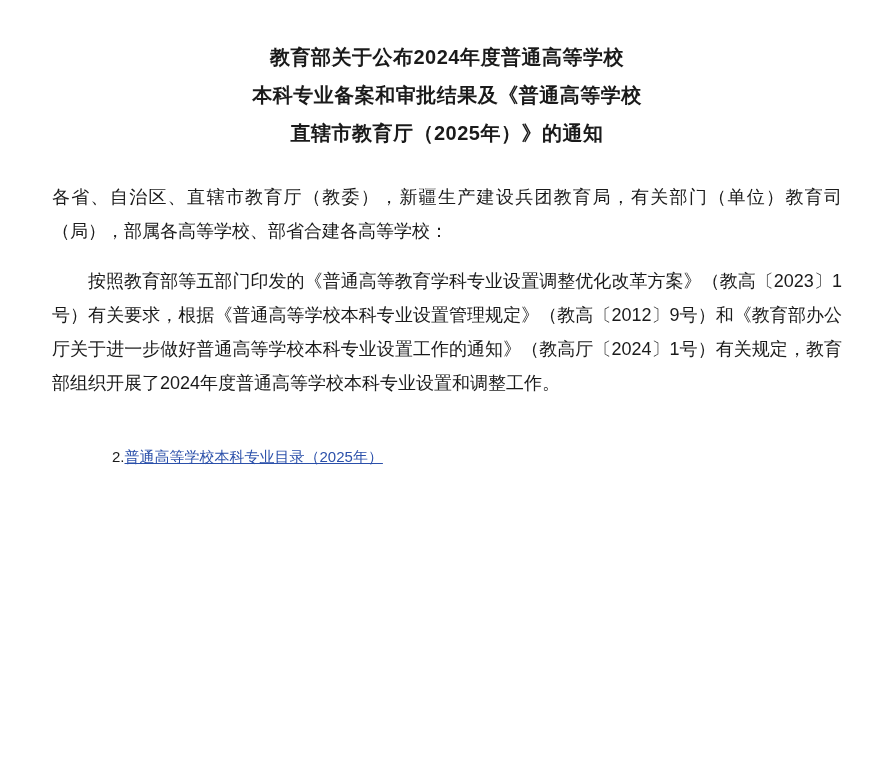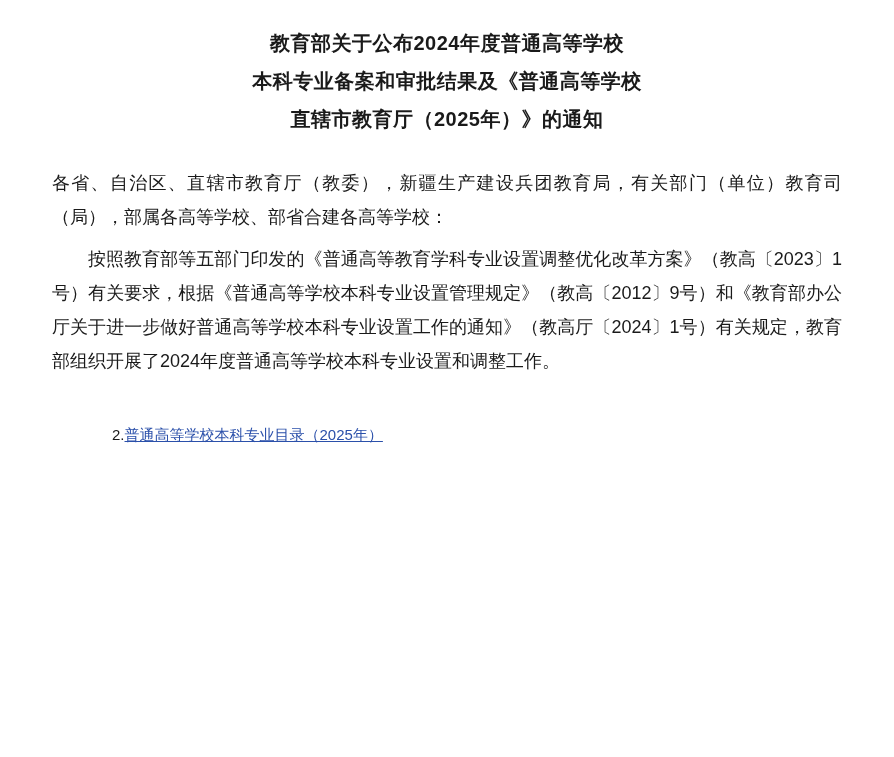--- a/index.html
+++ b/index.html
@@ -12,21 +12,21 @@
     height: 757px;
     font-family: "Liberation Sans", sans-serif;
     color: #000000;
     overflow: hidden;
   }
   .page {
     position: relative;
     width: 894px;
     height: 550px;
     box-sizing: border-box;
-    padding: 2px 52px;
+    padding: 16px 52px;
   }
   .doc-title {
     margin: 0;
     padding-top: 22px;
     text-align: center;
     font-size: 20px;
     font-weight: bold;
     line-height: 38px;
     letter-spacing: 0.5px;
     color: #1a1a1a;
@@ -47,21 +47,21 @@
     line-height: 34px;
     color: #1a1a1a;
     text-align: justify;
     text-justify: inter-ideograph;
   }
   .p-recipient {
     margin-top: 28px;
   }
   .p-indent {
     text-indent: 2em;
-    margin-top: 8px;
+    margin-top: 16px;
   }
   .attachments {
     margin-top: 40px;
     font-size: 15px;
     line-height: 34px;
     color: #1a1a1a;
   }
   .attachments .att-row {
     text-indent: 2em;
   }

